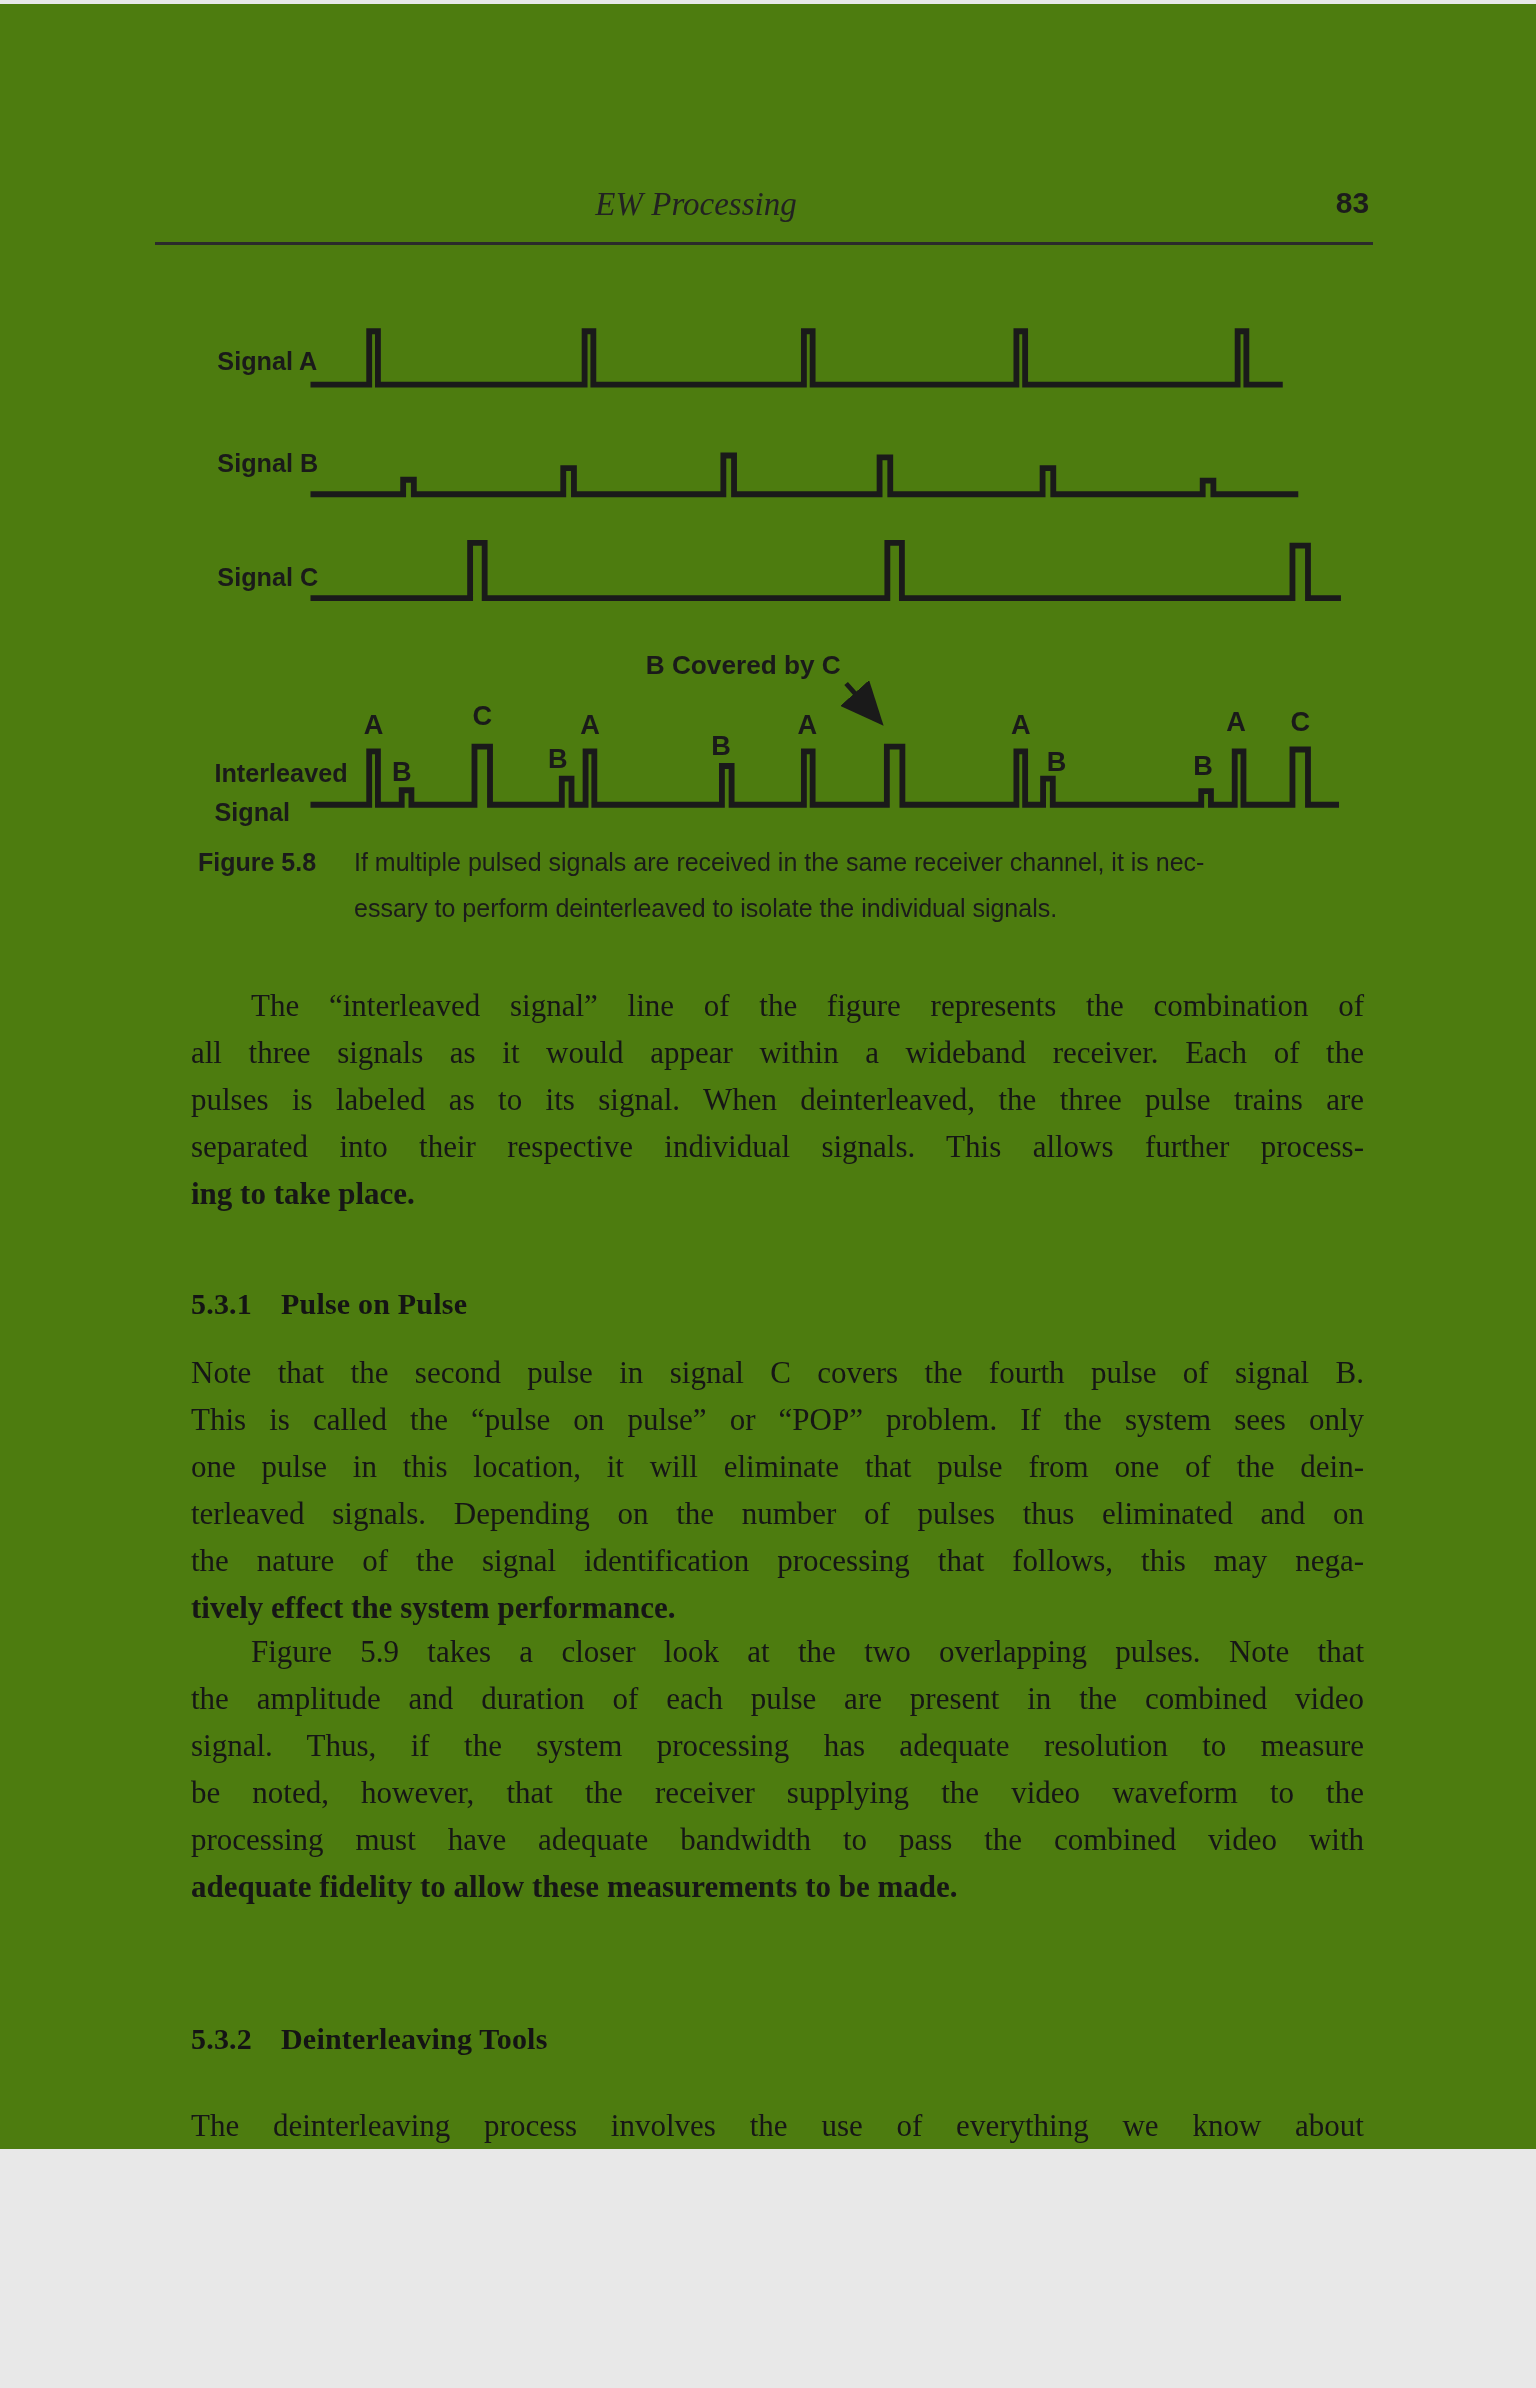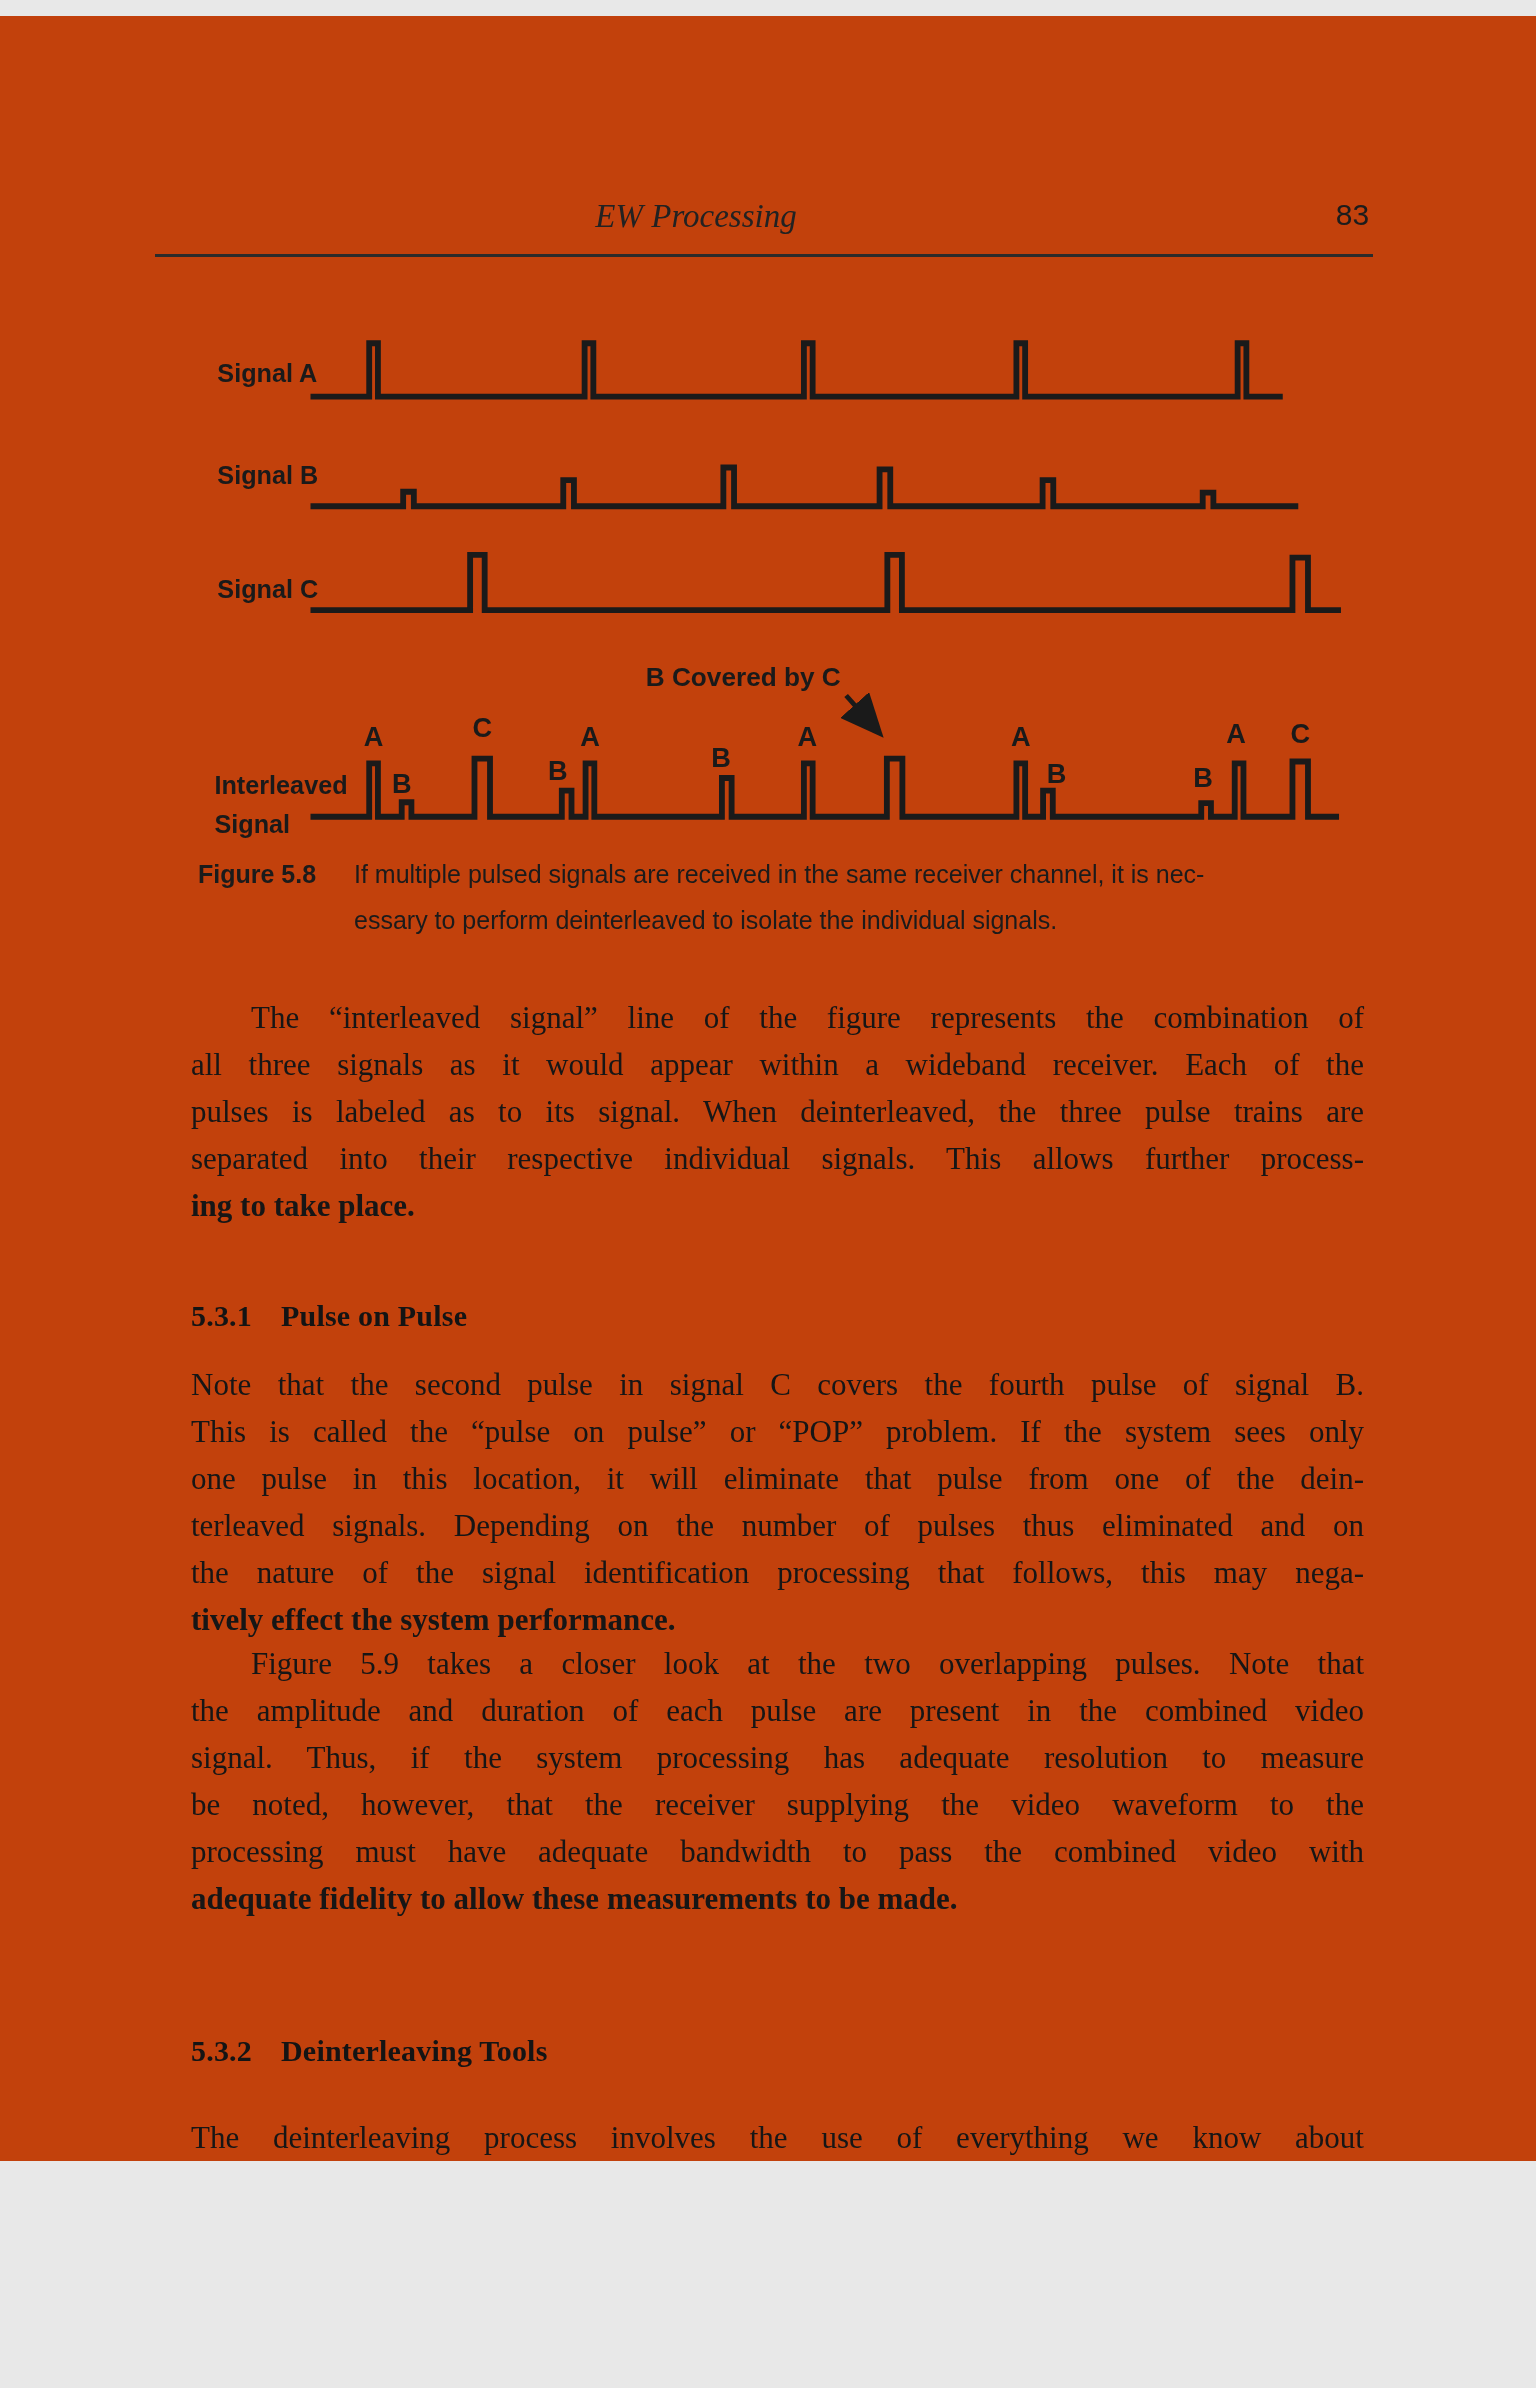--- a/index.html
+++ b/index.html
@@ -1,29 +1,29 @@
 <!DOCTYPE html>
 <html><head>
 <meta charset="utf-8">
 <style>
   html,body{margin:0;padding:0;background:#e8e8e8;}
   .page{
-    position:relative;width:1536px;height:2145px;margin:16px auto;
-    background:#c2410c;color:#161616;overflow:hidden;
+    position:relative;width:1536px;height:2145px;margin:4px auto;
+    background:#4d7c0f;color:#161616;overflow:hidden;
     font-family:"Liberation Serif",serif;
   }
   
   .running-header{position:absolute;left:155px;top:182px;width:1218px;height:43px;}
   .rh-title{
     position:absolute;left:0;right:136px;text-align:center;
     font-family:"Liberation Serif",serif;font-style:italic;font-size:33px;color:#222;
   }
   .rh-page{
     position:absolute;right:3.9px;top:0;
-    font-family:"Liberation Sans",sans-serif;font-weight:normal;font-size:30px;color:#1c1c1c;
+    font-family:"Liberation Sans",sans-serif;font-weight:bold;font-size:30px;color:#1c1c1c;
   }
   .header-rule{position:absolute;left:155px;top:238px;width:1218px;height:2.9px;background:#2b2b2b;}
   
   #waveform-svg{position:absolute;left:0;top:262px;width:1536px;height:573px;}
   .caption{
     position:absolute;left:198px;top:835px;width:1174px;
     font-family:"Liberation Sans",sans-serif;font-size:25px;line-height:46px;color:#1b1b1b;
     display:flex;
   }
   .cap-label{font-weight:bold;width:156px;flex:0 0 156px;}

